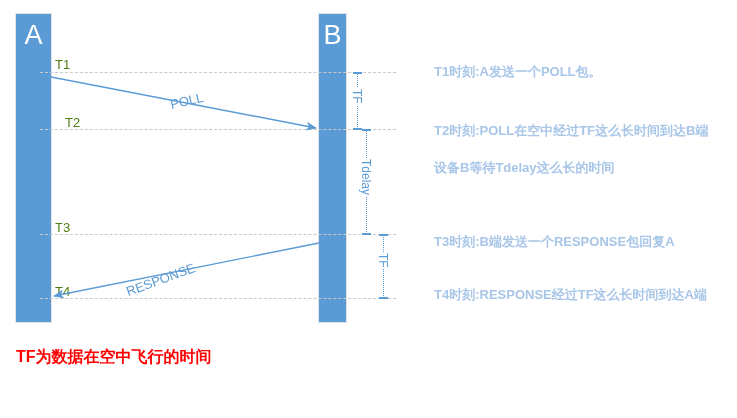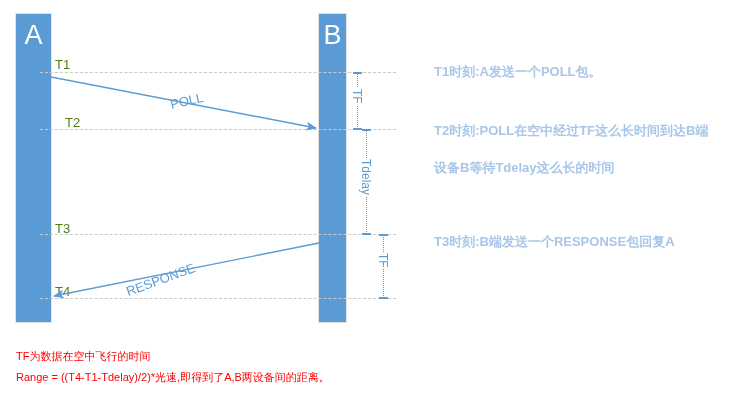--- a/index.html
+++ b/index.html
@@ -92,24 +92,24 @@
     white-space:nowrap;
     font-weight:700;
     margin-left:16px;
   }
 
   
   #explain{
     position:absolute;
     left:16px;top:346px;
     color:#FF0000;
-    font-size:11px;
+    font-size:16px;
     line-height:21px;
     white-space:nowrap;
-    font-weight:400;
+    font-weight:700;
   }
   #explain div{white-space:nowrap;}
 </style>
 </head>
 <body>
 
 <div class="stage">
 
   <div class="device-bar" id="bar-a">
     <span>A</span>
@@ -118,21 +118,21 @@
     <span>B</span>
   </div>
 
   <div class="ref-line dashdot" style="left:40px;top:72px;width:356px;"></div>
   <div class="ref-line dashdot" style="left:40px;top:129px;width:356px;"></div>
   <div class="ref-line dashdot" style="left:40px;top:234px;width:356px;"></div>
   <div class="ref-line dashdot" style="left:40px;top:298px;width:356px;"></div>
 
   <div class="ref-label" style="left:55px;top:58px;">T1</div>
   <div class="ref-label" style="left:65px;top:116px;">T2</div>
-  <div class="ref-label" style="left:55px;top:222px;">T3</div>
+  <div class="ref-label" style="left:55px;top:222px;font-family:Liberation Mono, monospace;">T3</div>
   <div class="ref-label" style="left:55px;top:285px;">T4</div>
 
   <svg class="msg-svg" viewBox="0 0 737 418">
     <defs>
       <marker id="arrow-right" markerWidth="11" markerHeight="9" refX="10" refY="4.5" orient="auto" markerUnits="userSpaceOnUse">
         <path d="M0,0 L11,4.5 L0,9 L3,4.5 Z" fill="#5B9BD5"></path>
       </marker>
       <marker id="arrow-left" markerWidth="11" markerHeight="9" refX="10" refY="4.5" orient="auto" markerUnits="userSpaceOnUse">
         <path d="M0,0 L11,4.5 L0,9 L3,4.5 Z" fill="#5B9BD5"></path>
       </marker>
@@ -158,19 +158,19 @@
 
   <div class="bracket" style="left:383px;top:234px;height:64px;"></div>
   <div class="bracket-cap" style="left:379px;top:234px;"></div>
   <div class="bracket-cap" style="left:379px;top:297px;"></div>
   <div class="bracket-label" style="left:389px;top:252px;">TF</div>
 
   <div class="note" style="top:65px;">T1时刻:A发送一个POLL包。</div>
   <div class="note" style="top:124px;text-align:center;">T2时刻:POLL在空中经过TF这么长时间到达B端</div>
   <div class="note" style="top:161px;">设备B等待Tdelay这么长的时间</div>
   <div class="note" style="top:235px;">T3时刻:B端发送一个RESPONSE包回复A</div>
+  <div class="note" style="top:288px;">T4时刻:RESPONSE经过TF这么长时间到达A端</div>
 
   <div id="explain">
     <div>TF为数据在空中飞行的时间</div>
-    <div>Range = ((T4-T1-Tdelay)/2)*光速,即得到了A,B两设备间的距离。</div>
   </div>
 
 </div>
 
 </body></html>

